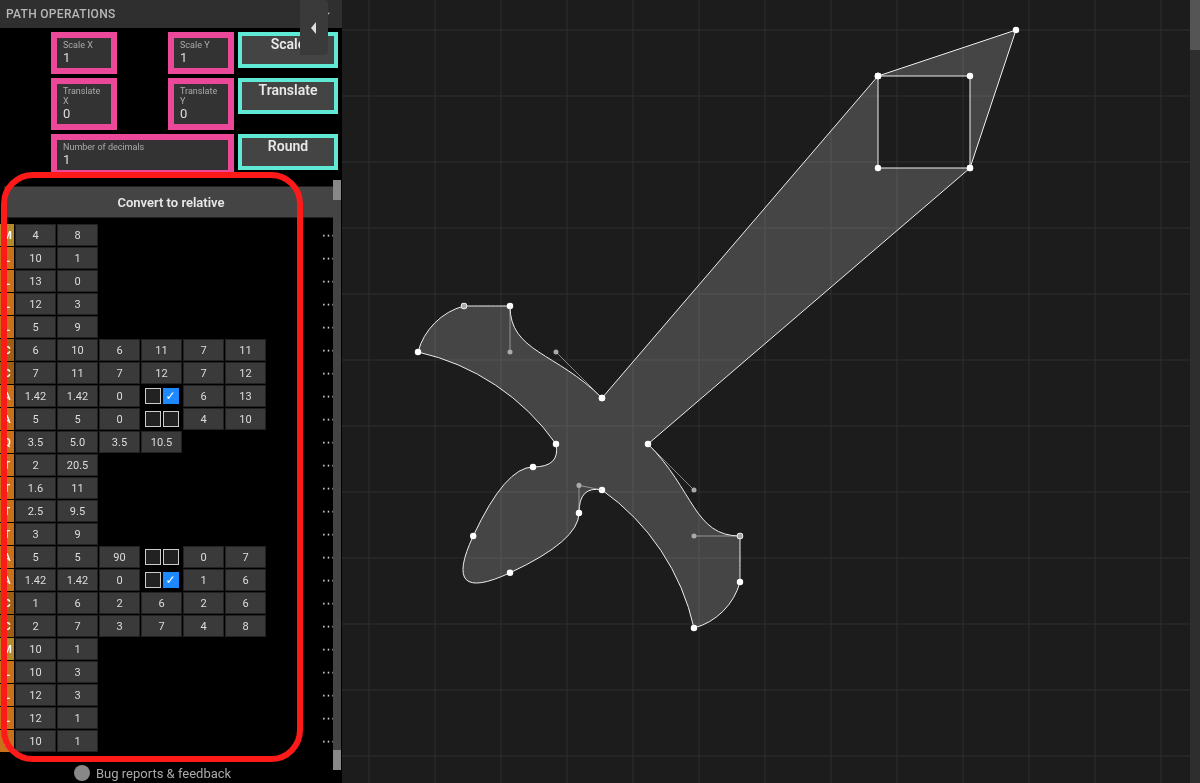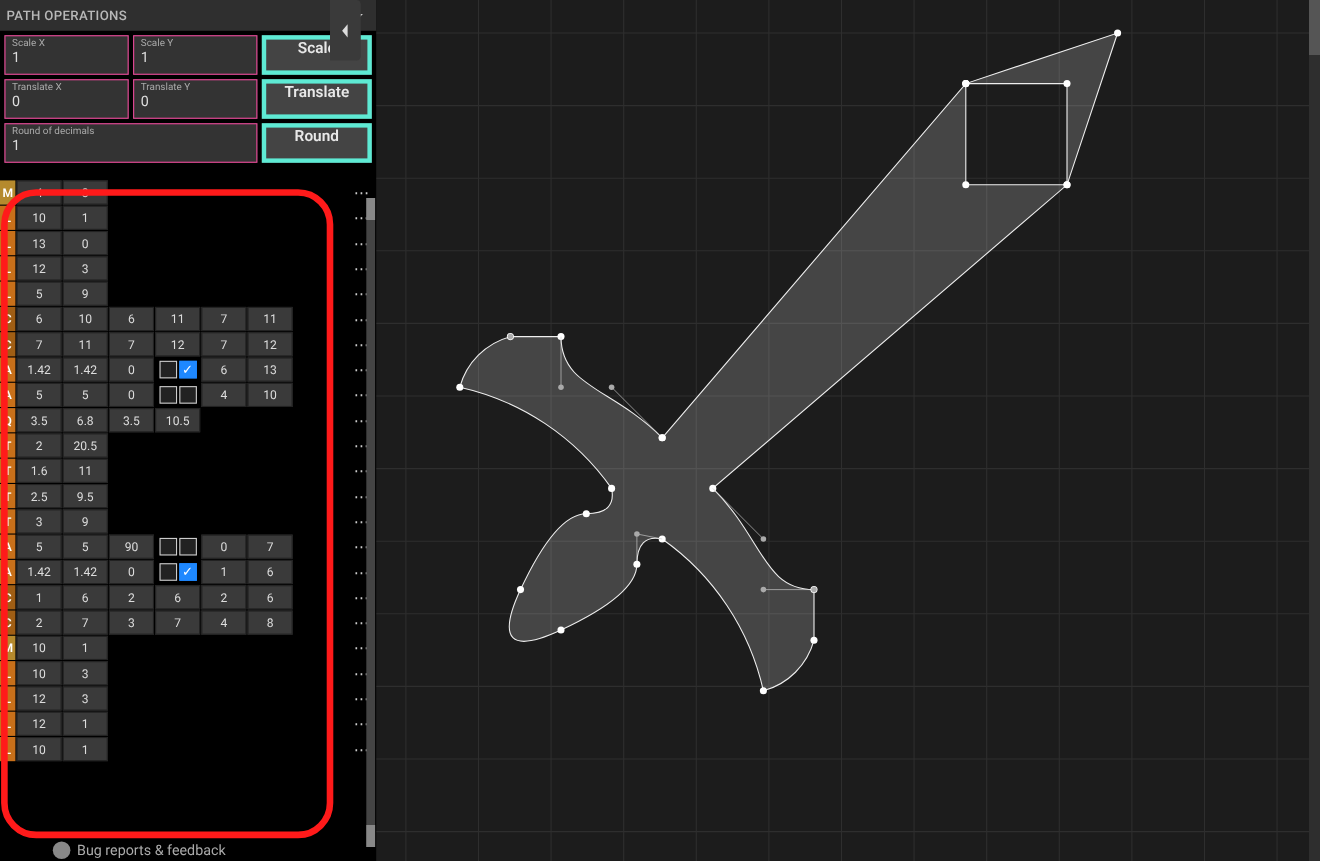--- a/index.html
+++ b/index.html
@@ -45,23 +45,24 @@
   .section-header .chevron svg { width: 14px; height: 14px; }
 
   
   .pathops-body { padding: 4px 4px 6px 4px; }
   .row { display: flex; gap: 4px; margin-bottom: 4px; }
 
   .field-box {
     display: flex;
     flex-direction: column;
     background: #333;
-    border: 1px solid #ec4899;
+    border: 6px solid #ec4899;
     padding: 2px 6px 3px 6px;
     flex: 1;
+    margin-left: 47px;
   }
   .field-box .lbl {
     font-size: 9px;
     color: #aaa;
     line-height: 10px;
     margin-bottom: 1px;
   }
   .field-box .val {
     font-size: 13px;
     color: #ddd;
@@ -251,21 +252,21 @@
   }
   .sidebar-vscroll .thumb-bot {
     position: absolute;
     right: 0; bottom: 0;
     width: 8px; height: 20px;
     background: #888;
   }
 
   .bug-link {
     position: absolute;
-    left: 48px;
+    left: 74px;
     bottom: 0;
     height: 20px;
     color: #aaa;
     font-size: 13px;
     display: flex;
     align-items: center;
     gap: 6px;
     z-index: 6;
   }
   .bug-link .gh-icon {
@@ -319,30 +320,33 @@
         <span class="lbl">Translate Y</span>
         <span class="val">0</span>
       </div>
       <div class="big-btn">
         <span>Translate</span>
       </div>
     </div>
 
     <div class="row">
       <div class="field-box" style="flex:1">
-        <span class="lbl">Round of decimals</span>
+        <span class="lbl">Number of decimals</span>
         <span class="val">1</span>
       </div>
       <div class="big-btn">
         <span>Round</span>
       </div>
     </div>
   </div>
 
   <div class="row-convert">
+    <div class="wide-btn">
+      <span>Convert to relative</span>
+    </div>
   </div>
 
 
   <div class="commands-body" id="commands-body">
       <div class="cmd-row">
         <div class="cmd-letter cM">M</div>
         <div class="cmd-cell">4</div>
         <div class="cmd-cell">8</div>
         <div class="cmd-more">⋯</div>
       </div>
@@ -412,21 +416,21 @@
           <div class="flag-box"></div>
           <div class="flag-box"></div>
         </div>
         <div class="cmd-cell">4</div>
         <div class="cmd-cell">10</div>
         <div class="cmd-more">⋯</div>
       </div>
       <div class="cmd-row">
         <div class="cmd-letter cQ">Q</div>
         <div class="cmd-cell">3.5</div>
-        <div class="cmd-cell">6.8</div>
+        <div class="cmd-cell">5.0</div>
         <div class="cmd-cell">3.5</div>
         <div class="cmd-cell">10.5</div>
         <div class="cmd-more">⋯</div>
       </div>
       <div class="cmd-row">
         <div class="cmd-letter cT">T</div>
         <div class="cmd-cell">2</div>
         <div class="cmd-cell">20.5</div>
         <div class="cmd-more">⋯</div>
       </div>

